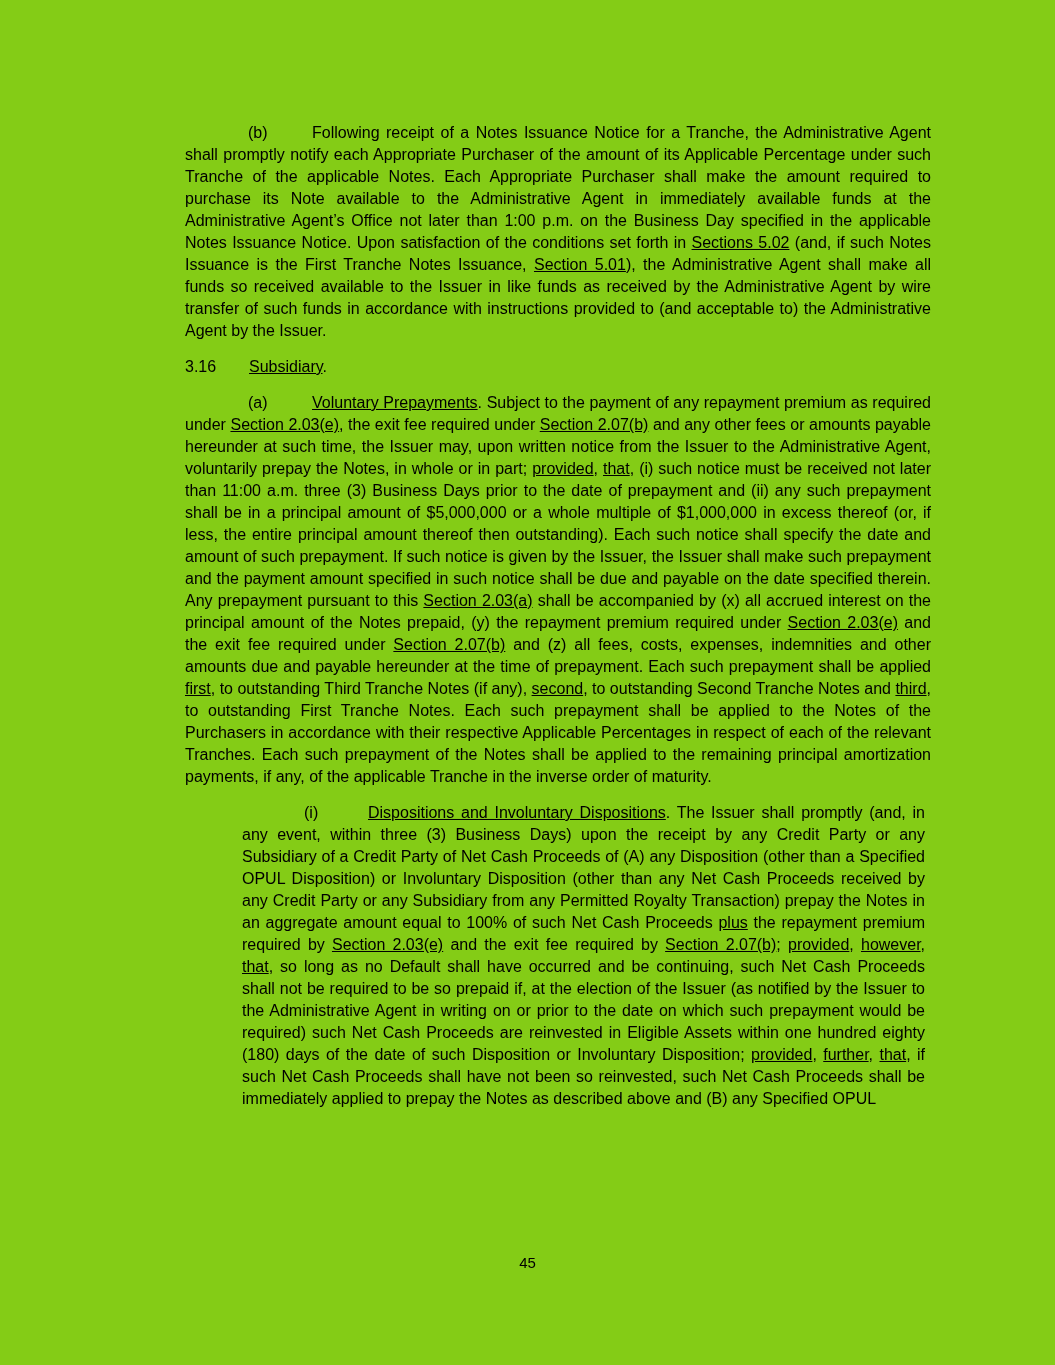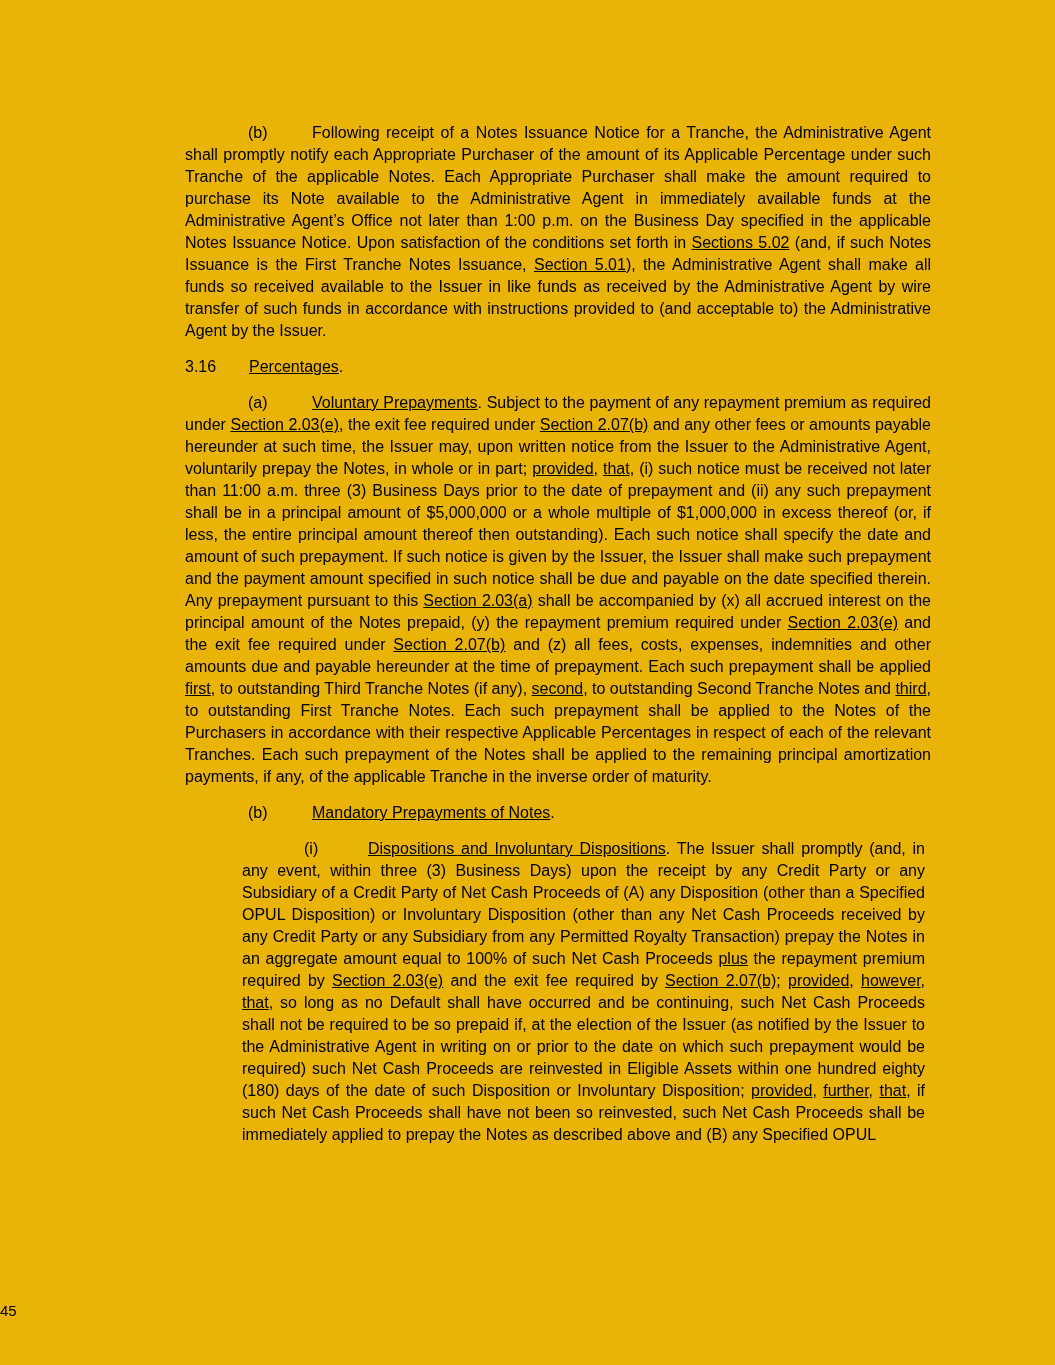--- a/index.html
+++ b/index.html
@@ -4,21 +4,21 @@
 <style>
   html, body {
     margin: 0;
     padding: 0;
     background: #ffffff;
   }
   .page {
     position: relative;
     width: 1055px;
     height: 1365px;
-    background: #eab308;
+    background: #84cc16;
     font-family: "Liberation Sans", "DejaVu Sans", sans-serif;
     font-size: 16px;
     line-height: 22px;
     color: #000000;
     overflow: hidden;
   }
   .content {
     position: absolute;
     left: 185px;
     top: 122px;
@@ -43,32 +43,31 @@
   span.label {
     display: inline-block;
     width: 64px;
     text-indent: 0;
   }
   span.u {
     text-decoration: underline;
   }
   .page-number {
     position: absolute;
-    top: 1300px;
+    top: 1252px;
     left: 0;
     width: 1055px;
-    text-align: left;
+    text-align: center;
     font-size: 15px;
   }
 </style>
 </head>
 <body>
 
 <div class="page">
   <div class="content">
       <p class="para body"><span class="label">(b)</span><span>Following receipt of a Notes Issuance Notice for a Tranche, the Administrative Agent shall promptly notify each Appropriate Purchaser of the amount of its Applicable Percentage under such Tranche of the applicable Notes. Each Appropriate Purchaser shall make the amount required to purchase its Note available to the Administrative Agent in immediately available funds at the Administrative Agent’s Office not later than 1:00 p.m. on the Business Day specified in the applicable Notes Issuance Notice. Upon satisfaction of the conditions set forth in </span><span class="u">Sections 5.02</span><span> (and, if such Notes Issuance is the First Tranche Notes Issuance, </span><span class="u">Section 5.01</span><span>), the Administrative Agent shall make all funds so received available to the Issuer in like funds as received by the Administrative Agent by wire transfer of such funds in accordance with instructions provided to (and acceptable to) the Administrative Agent by the Issuer.</span></p>
-      <p class="para noindent"><span class="label">3.16</span><span class="u">Percentages</span><span>.</span></p>
+      <p class="para noindent"><span class="label">3.16</span><span class="u">Subsidiary</span><span>.</span></p>
       <p class="para body"><span class="label">(a)</span><span class="u">Voluntary Prepayments</span><span>. Subject to the payment of any repayment premium as required under </span><span class="u">Section 2.03(e)</span><span>, the exit fee required under </span><span class="u">Section 2.07(b)</span><span> and any other fees or amounts payable hereunder at such time, the Issuer may, upon written notice from the Issuer to the Administrative Agent, voluntarily prepay the Notes, in whole or in part; </span><span class="u">provided</span><span>, </span><span class="u">that</span><span>, (i) such notice must be received not later than 11:00 a.m. three (3) Business Days prior to the date of prepayment and (ii) any such prepayment shall be in a principal amount of $5,000,000 or a whole multiple of $1,000,000 in excess thereof (or, if less, the entire principal amount thereof then outstanding). Each such notice shall specify the date and amount of such prepayment. If such notice is given by the Issuer, the Issuer shall make such prepayment and the payment amount specified in such notice shall be due and payable on the date specified therein. Any prepayment pursuant to this </span><span class="u">Section 2.03(a)</span><span> shall be accompanied by (x) all accrued interest on the principal amount of the Notes prepaid, (y) the repayment premium required under </span><span class="u">Section 2.03(e)</span><span> and the exit fee required under </span><span class="u">Section 2.07(b)</span><span> and (z) all fees, costs, expenses, indemnities and other amounts due and payable hereunder at the time of prepayment. Each such prepayment shall be applied </span><span class="u">first</span><span>, to outstanding Third Tranche Notes (if any), </span><span class="u">second</span><span>, to outstanding Second Tranche Notes and </span><span class="u">third</span><span>, to outstanding First Tranche Notes.  Each such prepayment shall be applied to the Notes of the Purchasers in accordance with their respective Applicable Percentages in respect of each of the relevant Tranches. Each such prepayment of the Notes shall be applied to the remaining principal amortization payments, if any, of the applicable Tranche in the inverse order of maturity.</span></p>
-      <p class="para body"><span class="label">(b)</span><span class="u">Mandatory Prepayments of Notes</span><span>.</span></p>
       <p class="para indented"><span class="label">(i)</span><span class="u">Dispositions and Involuntary Dispositions</span><span>. The Issuer shall promptly (and, in any event, within three (3) Business Days) upon the receipt by any Credit Party or any Subsidiary of a Credit Party of Net Cash Proceeds of (A) any Disposition (other than a Specified OPUL Disposition) or Involuntary Disposition (other than any Net Cash Proceeds received by any Credit Party or any Subsidiary from any Permitted Royalty Transaction) prepay the Notes in an aggregate amount equal to 100% of such Net Cash Proceeds </span><span class="u">plus</span><span> the repayment premium required by </span><span class="u">Section 2.03(e)</span><span> and the exit fee required by </span><span class="u">Section 2.07(b)</span><span>; </span><span class="u">provided</span><span>, </span><span class="u">however</span><span>, </span><span class="u">that</span><span>, so long as no Default shall have occurred and be continuing, such Net Cash Proceeds shall not be required to be so prepaid if, at the election of the Issuer (as notified by the Issuer to the Administrative Agent in writing on or prior to the date on which such prepayment would be required) such Net Cash Proceeds are reinvested in Eligible Assets within one hundred eighty (180) days of the date of such Disposition or Involuntary Disposition; </span><span class="u">provided</span><span>, </span><span class="u">further</span><span>, </span><span class="u">that</span><span>, if such Net Cash Proceeds shall have not been so reinvested, such Net Cash Proceeds shall be immediately applied to prepay the Notes as described above and (B) any Specified OPUL</span></p>
     </div>
   <div class="page-number">45</div>
 </div>
 
 </body></html>

